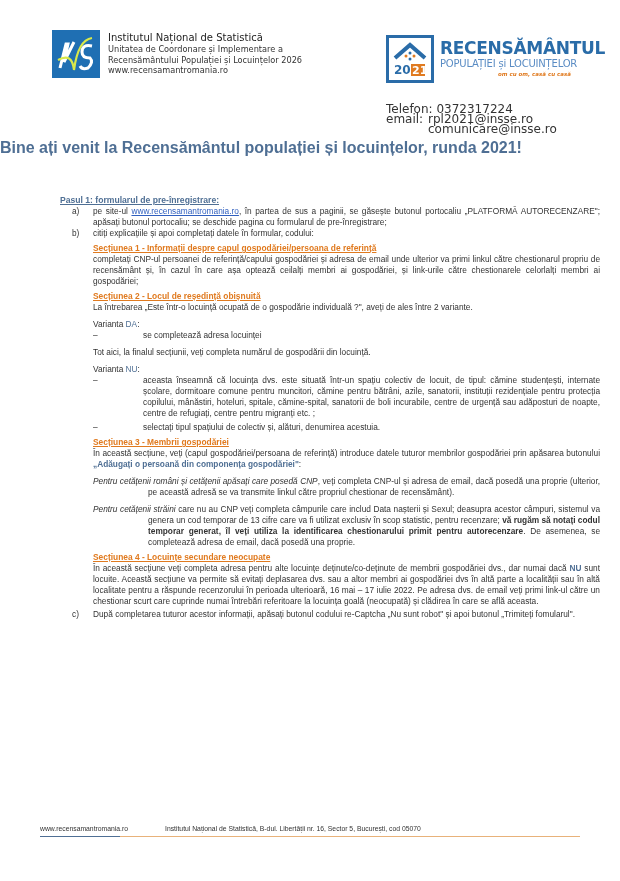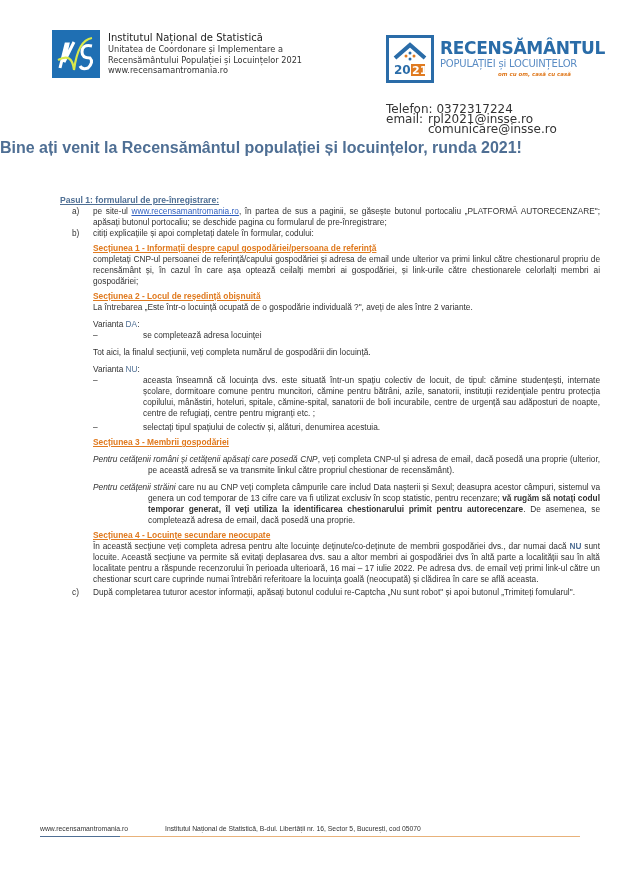--- a/index.html
+++ b/index.html
@@ -61,21 +61,21 @@
     <svg viewBox="0 0 48 48">
       <rect width="48" height="48" fill="#1f6fb3"></rect>
       <path d="M8 38 L14 14 L16 14 L12 32 L22 12" stroke="#ffffff" stroke-width="3" fill="none"></path>
       <path d="M6 30 Q20 22 22 40 Q26 10 40 8" stroke="#d9e84a" stroke-width="2.2" fill="none"></path>
       <path d="M40 16 Q30 14 30 22 Q30 28 38 28 Q42 32 36 38 Q30 40 28 36" stroke="#ffffff" stroke-width="3" fill="none"></path>
     </svg>
   </div>
   <div class="ins-text">
     <div class="t1">Institutul Național de Statistică</div>
     <div>Unitatea de Coordonare și Implementare a</div>
-    <div>Recensământului Populației și Locuințelor 2021</div>
+    <div>Recensământului Populației și Locuințelor 2026</div>
     <div>www.recensamantromania.ro</div>
   </div>
 
   <div class="rpl-logo-box">
     <svg width="42" height="42" viewBox="0 0 42 42">
       <path d="M6 20 L21 7 L36 20" stroke="#2a6ca8" stroke-width="4" fill="none"></path>
       <circle cx="17" cy="18" r="1.5" fill="#e07a1f"></circle>
       <circle cx="21" cy="15" r="1.5" fill="#2a6ca8"></circle>
       <circle cx="25" cy="18" r="1.5" fill="#e07a1f"></circle>
       <circle cx="21" cy="21" r="1.5" fill="#2a6ca8"></circle>
@@ -142,20 +142,21 @@
       </div>
       <div style="height:3px"></div>
       <div class="dash-item">
         <span class="dash">–</span>
         <span class="body">selectați tipul spațiului de colectiv și, alături, denumirea acestuia.</span>
       </div>
     </div>
 
     <div class="sec">
       <div class="sec-title">Secțiunea 3 - Membrii gospodăriei</div>
+      <div class="para"><span>În această secțiune, veți (capul gospodăriei/persoana de referință) introduce datele tuturor membrilor gospodăriei prin apăsarea butonului </span><span class="bold-blue">„Adăugați o persoană din componența gospodăriei"</span><span>:</span></div>
       <div class="gap"></div>
       <div class="hang"><span class="italic">Pentru cetățenii români și cetățenii apăsați care posedă CNP</span><span>, veți completa CNP-ul și adresa de email, dacă posedă una proprie (ulterior, pe această adresă se va transmite linkul către propriul chestionar de recensământ).</span></div>
       <div class="gap"></div>
       <div class="hang"><span class="italic">Pentru cetățenii străini</span><span> care nu au CNP veți completa câmpurile care includ Data nașterii și Sexul; deasupra acestor câmpuri, sistemul va genera un cod temporar de 13 cifre care va fi utilizat exclusiv în scop statistic, pentru recenzare; </span><span class="bold">vă rugăm să notați codul temporar generat, îl veți utiliza la identificarea chestionarului primit pentru autorecenzare</span><span>. De asemenea, se completează adresa de email, dacă posedă una proprie.</span></div>
     </div>
 
     <div class="sec">
       <div class="sec-title">Secțiunea 4 - Locuințe secundare neocupate</div>
       <div class="para"><span>În această secțiune veți completa adresa pentru alte locuințe deținute/co-deținute de membrii gospodăriei dvs., dar numai dacă </span><span class="bold-blue">NU</span><span> sunt locuite. Această secțiune va permite să evitați deplasarea dvs. sau a altor membri ai gospodăriei dvs în altă parte a localității sau în altă localitate pentru a răspunde recenzorului în perioada ulterioară, 16 mai – 17 iulie 2022. Pe adresa dvs. de email veți primi link-ul către un chestionar scurt care cuprinde numai întrebări referitoare la locuința goală (neocupată) și clădirea în care se află aceasta.</span></div>
     </div>

